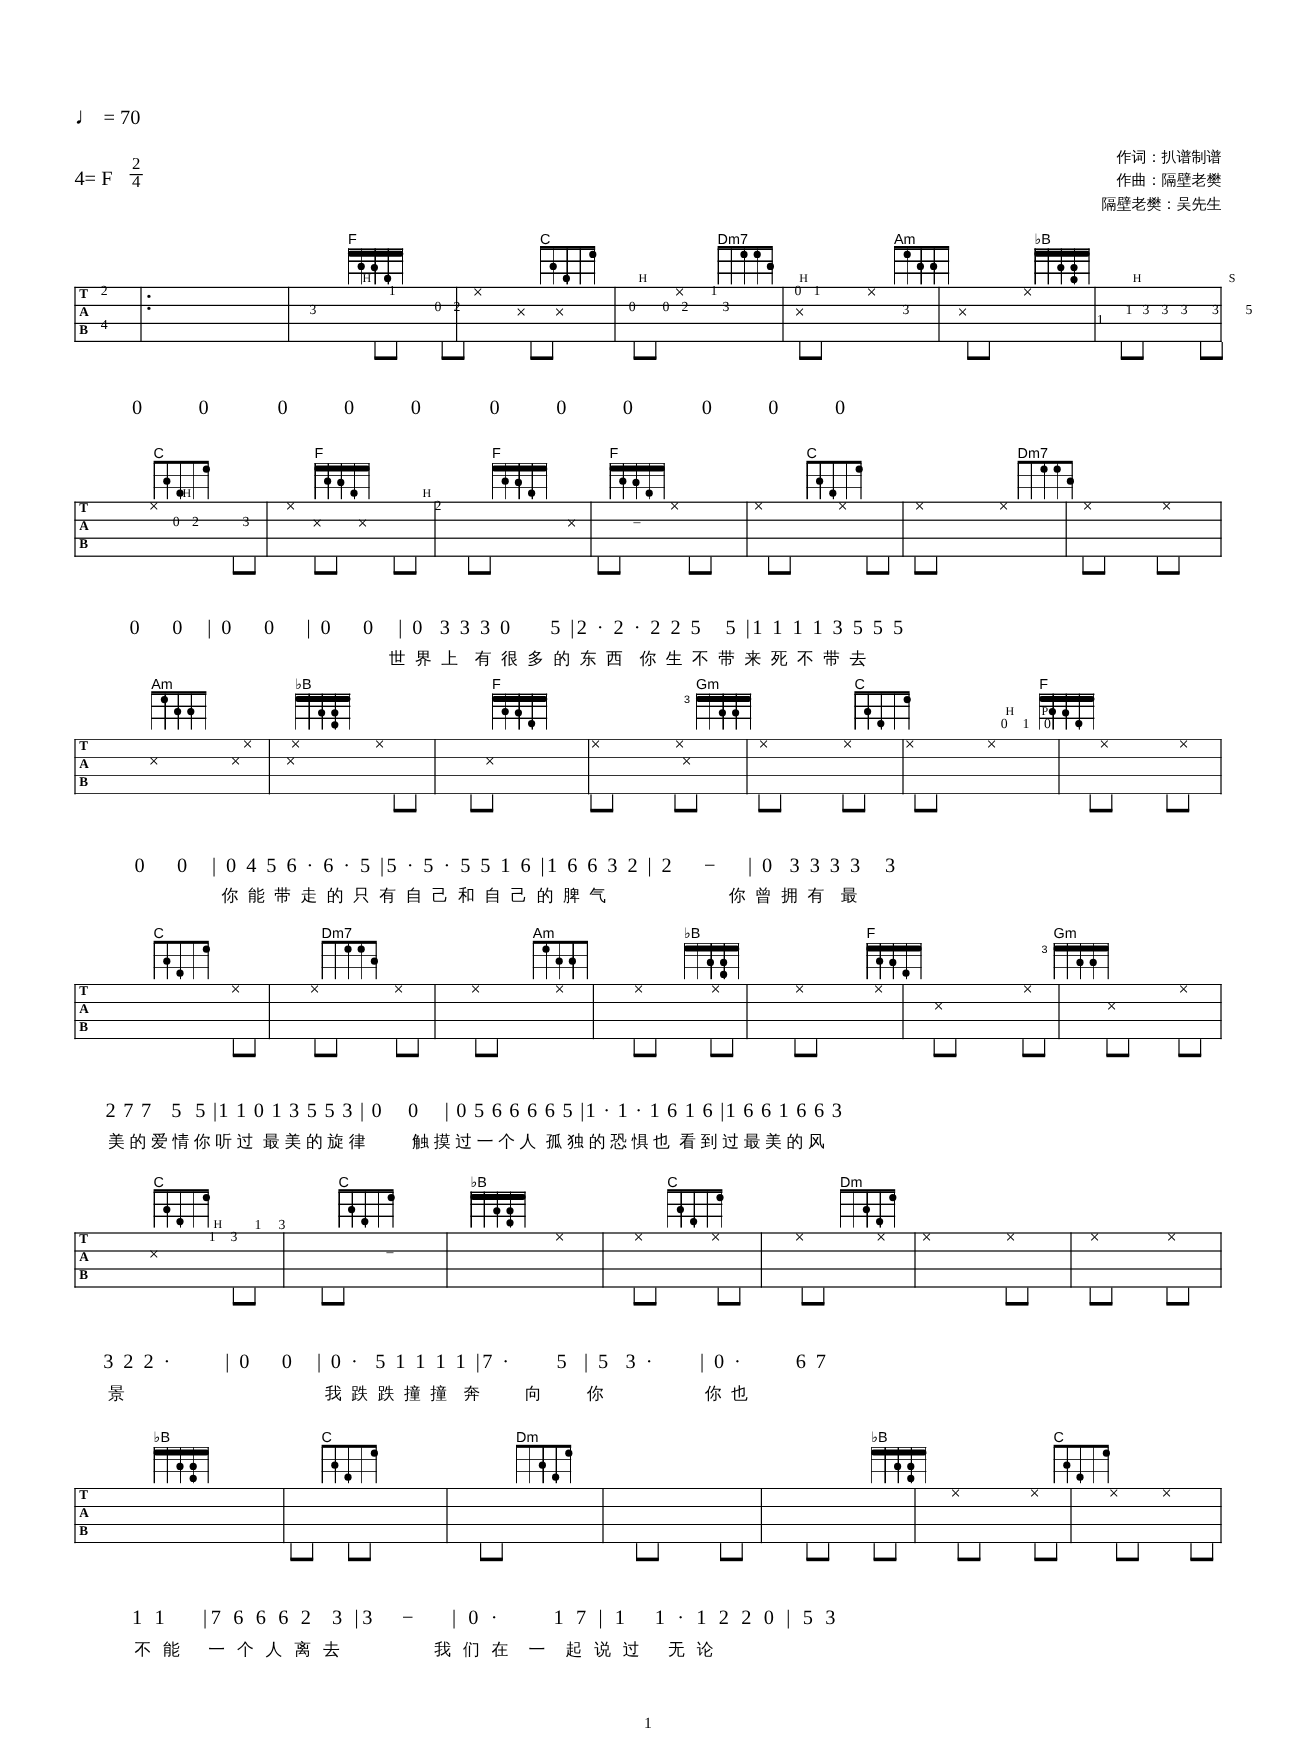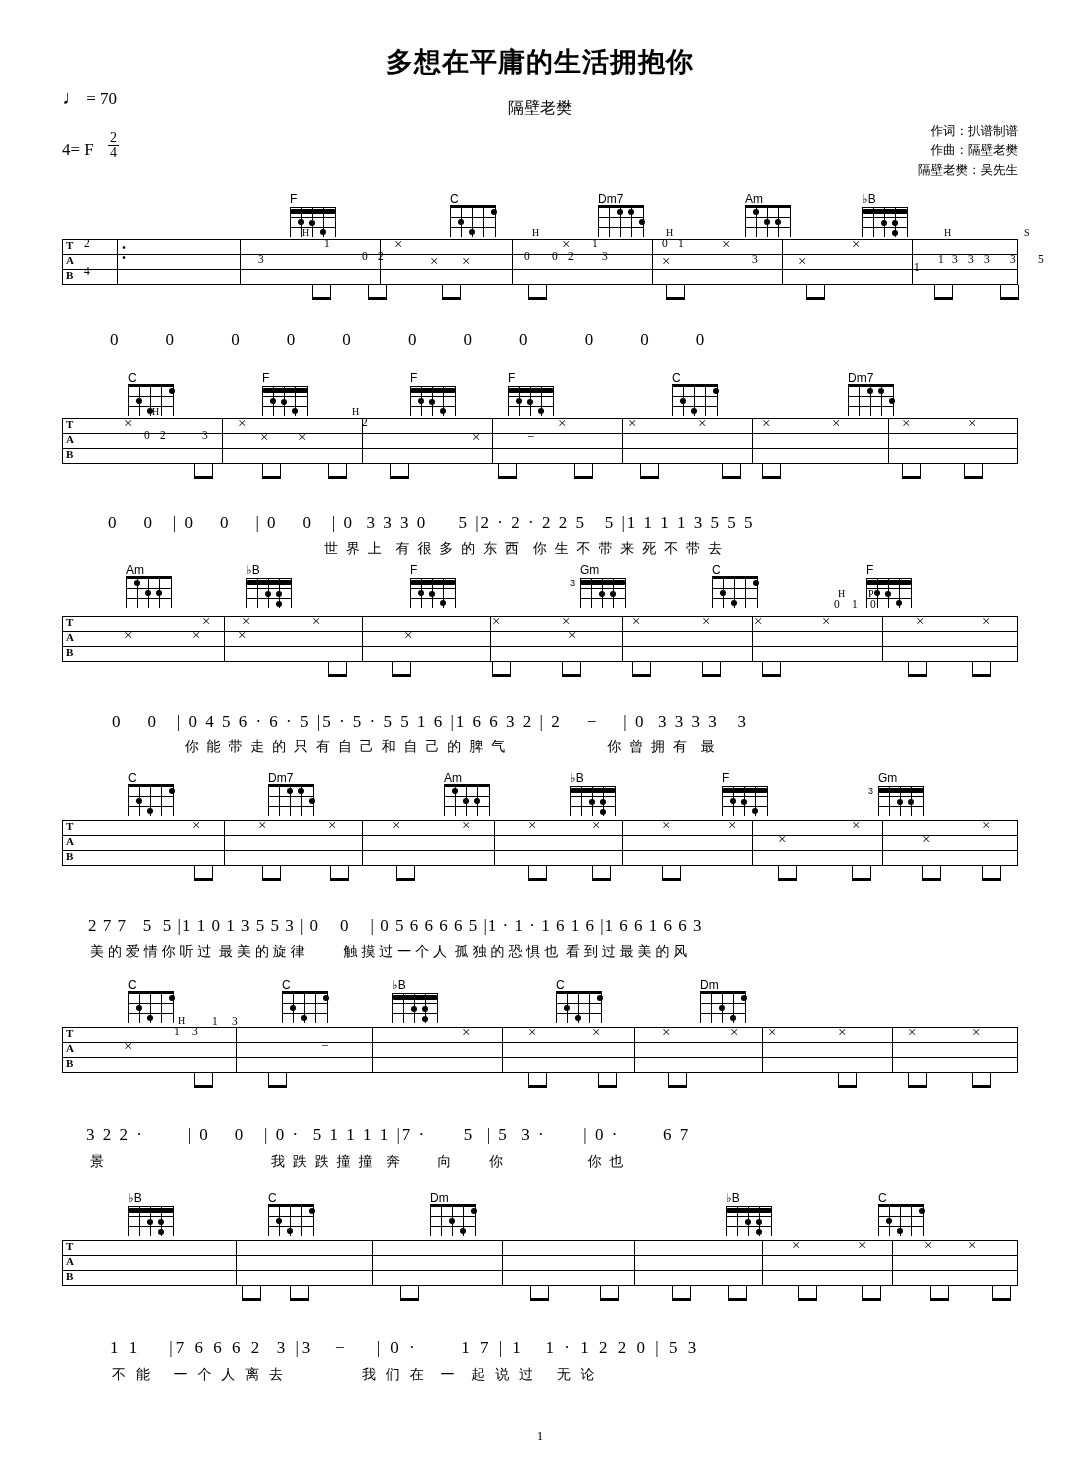--- a/index.html
+++ b/index.html
@@ -62,22 +62,20 @@
   
   .numrow{position:absolute;left:0;width:1080px;height:24px;font-family:"Liberation Serif",serif;font-size:17px;white-space:pre;}
   .lyricrow{position:absolute;left:0;width:1080px;height:22px;font-family:"Liberation Sans",sans-serif;font-size:14px;white-space:pre;}
   .pagenum{position:absolute;bottom:22px;left:0;width:1080px;text-align:center;font-size:13px;}
 </style>
 </head>
 <body>
 
 <div class="sheet">
 
-  <div class="title">多想在平庸的生活拥抱你</div>
-  <div class="artist">隔壁老樊</div>
 
   <div class="tempo">
     <span class="note">♩</span>
     <span>= 70</span>
   </div>
 
   <div class="keysig">
     <span>4= F</span>
     <span class="frac">
       <span class="num">2</span>

